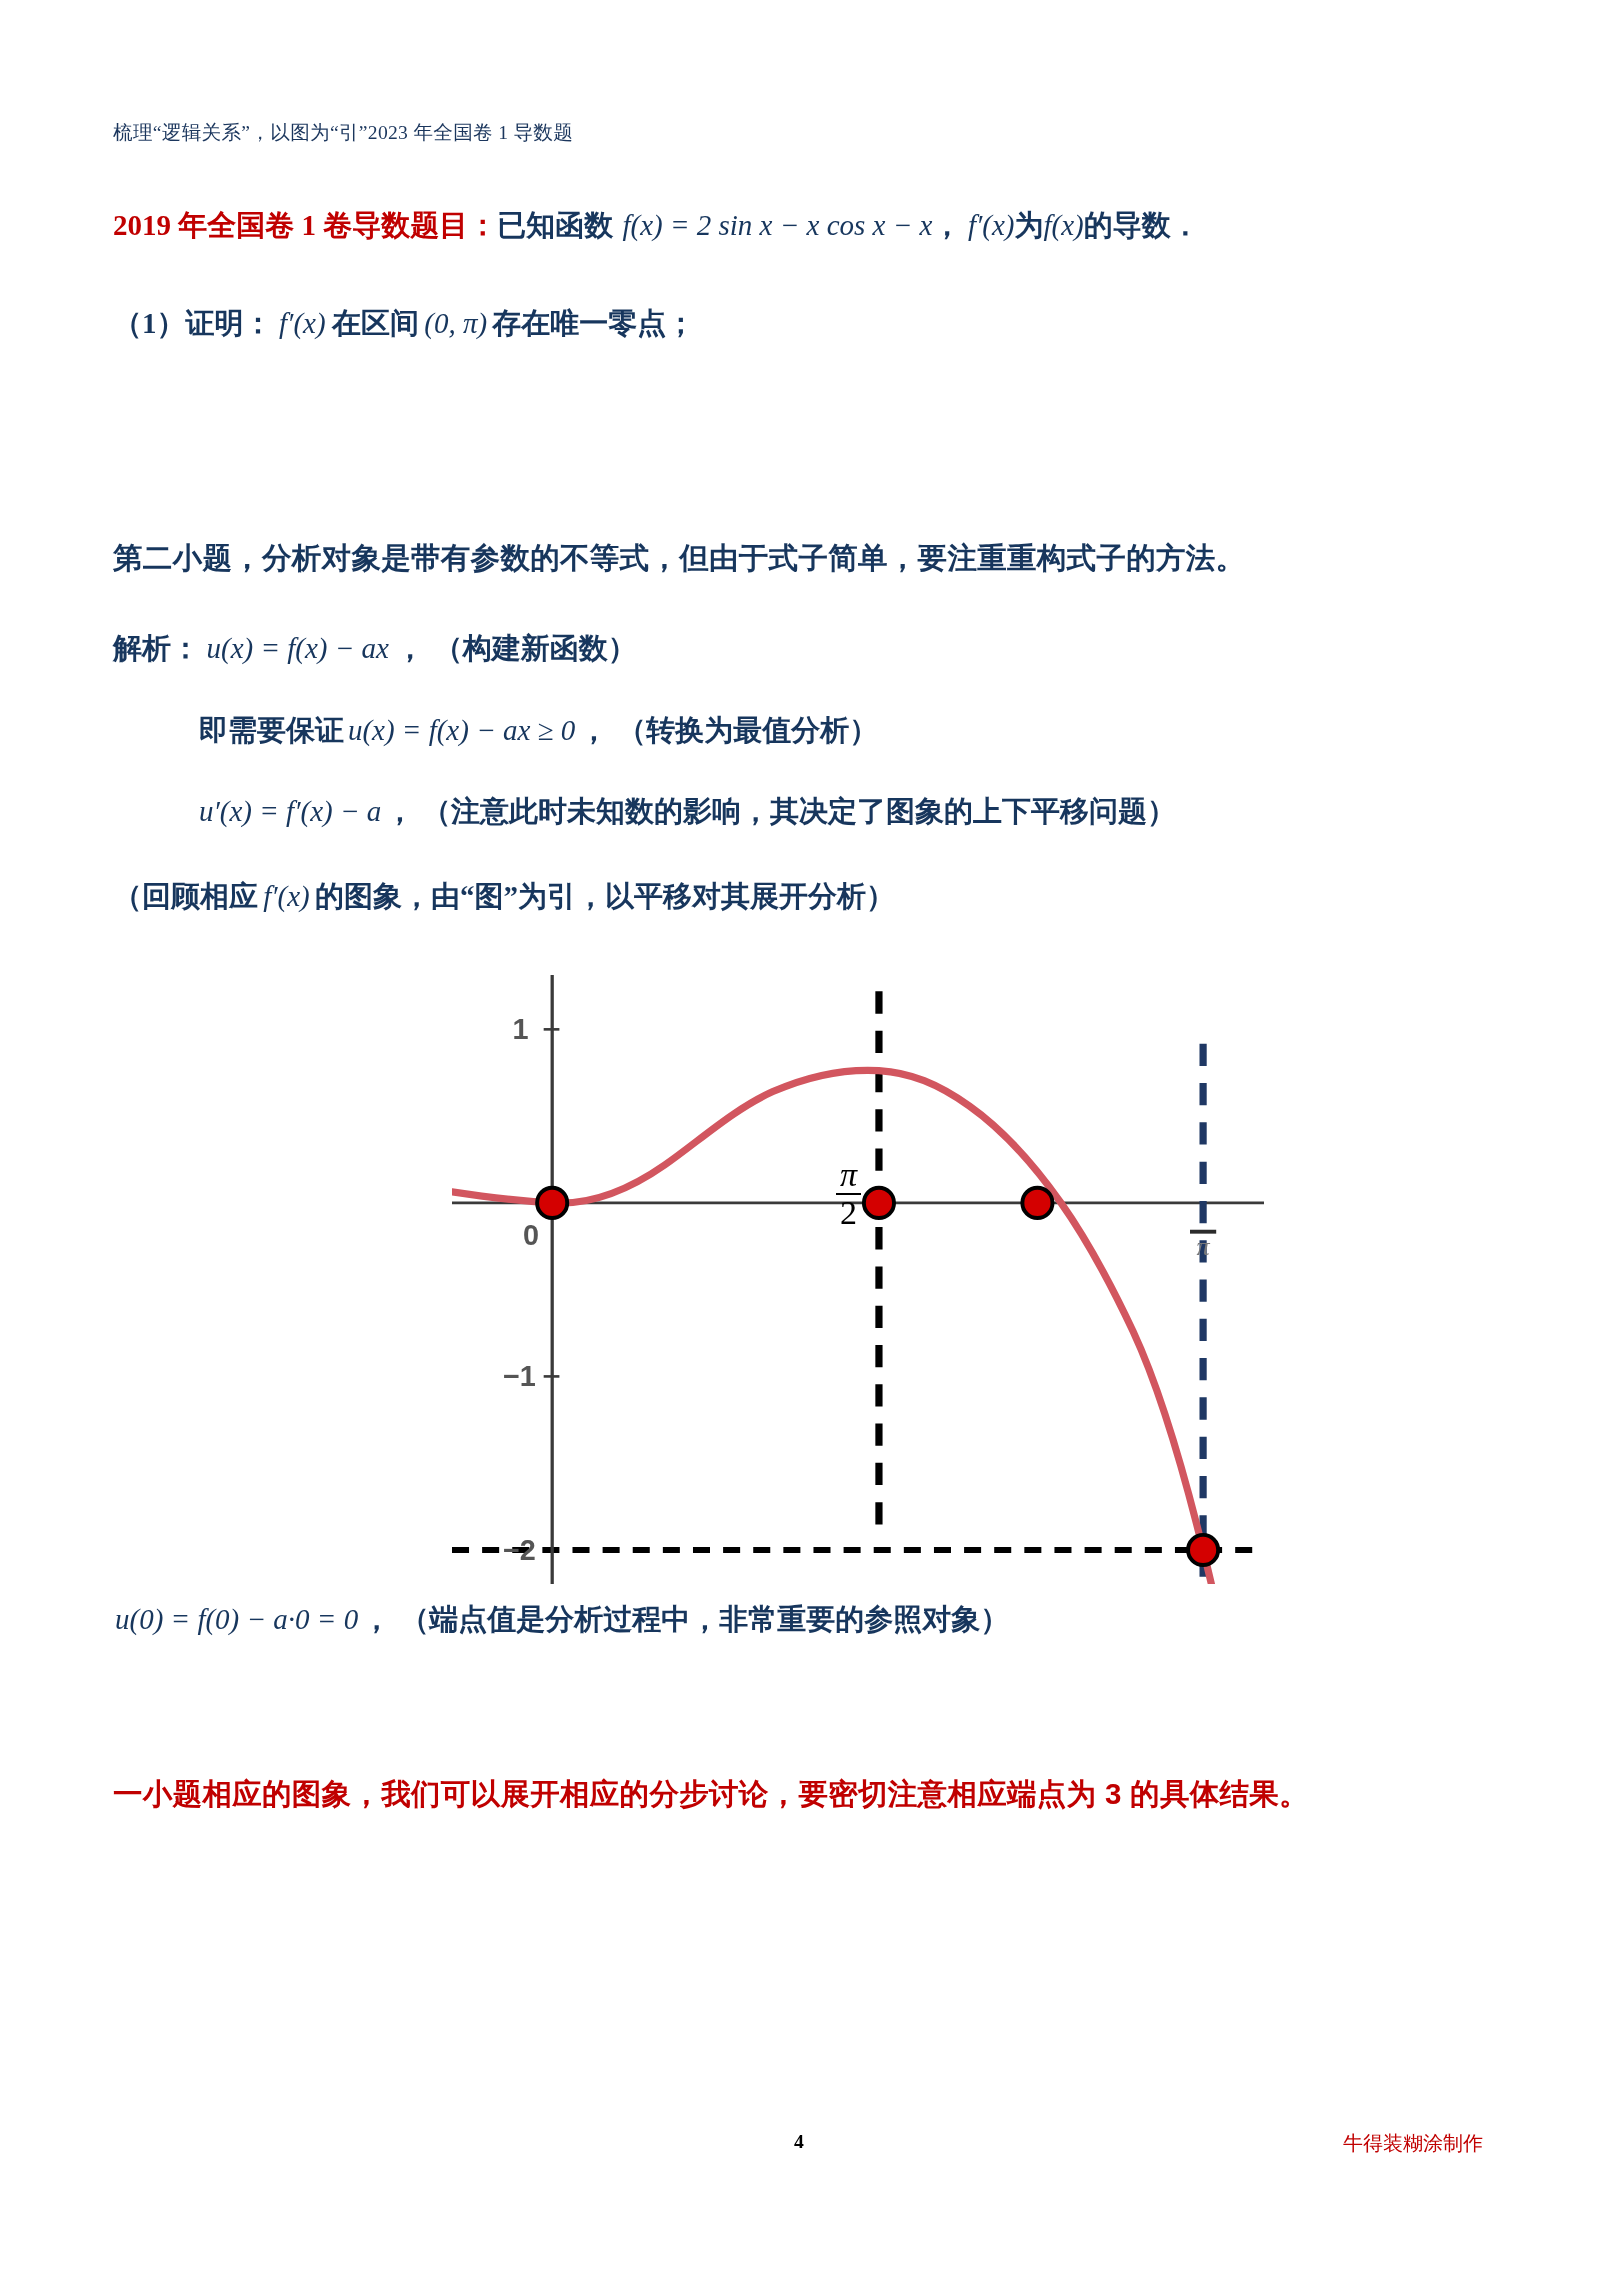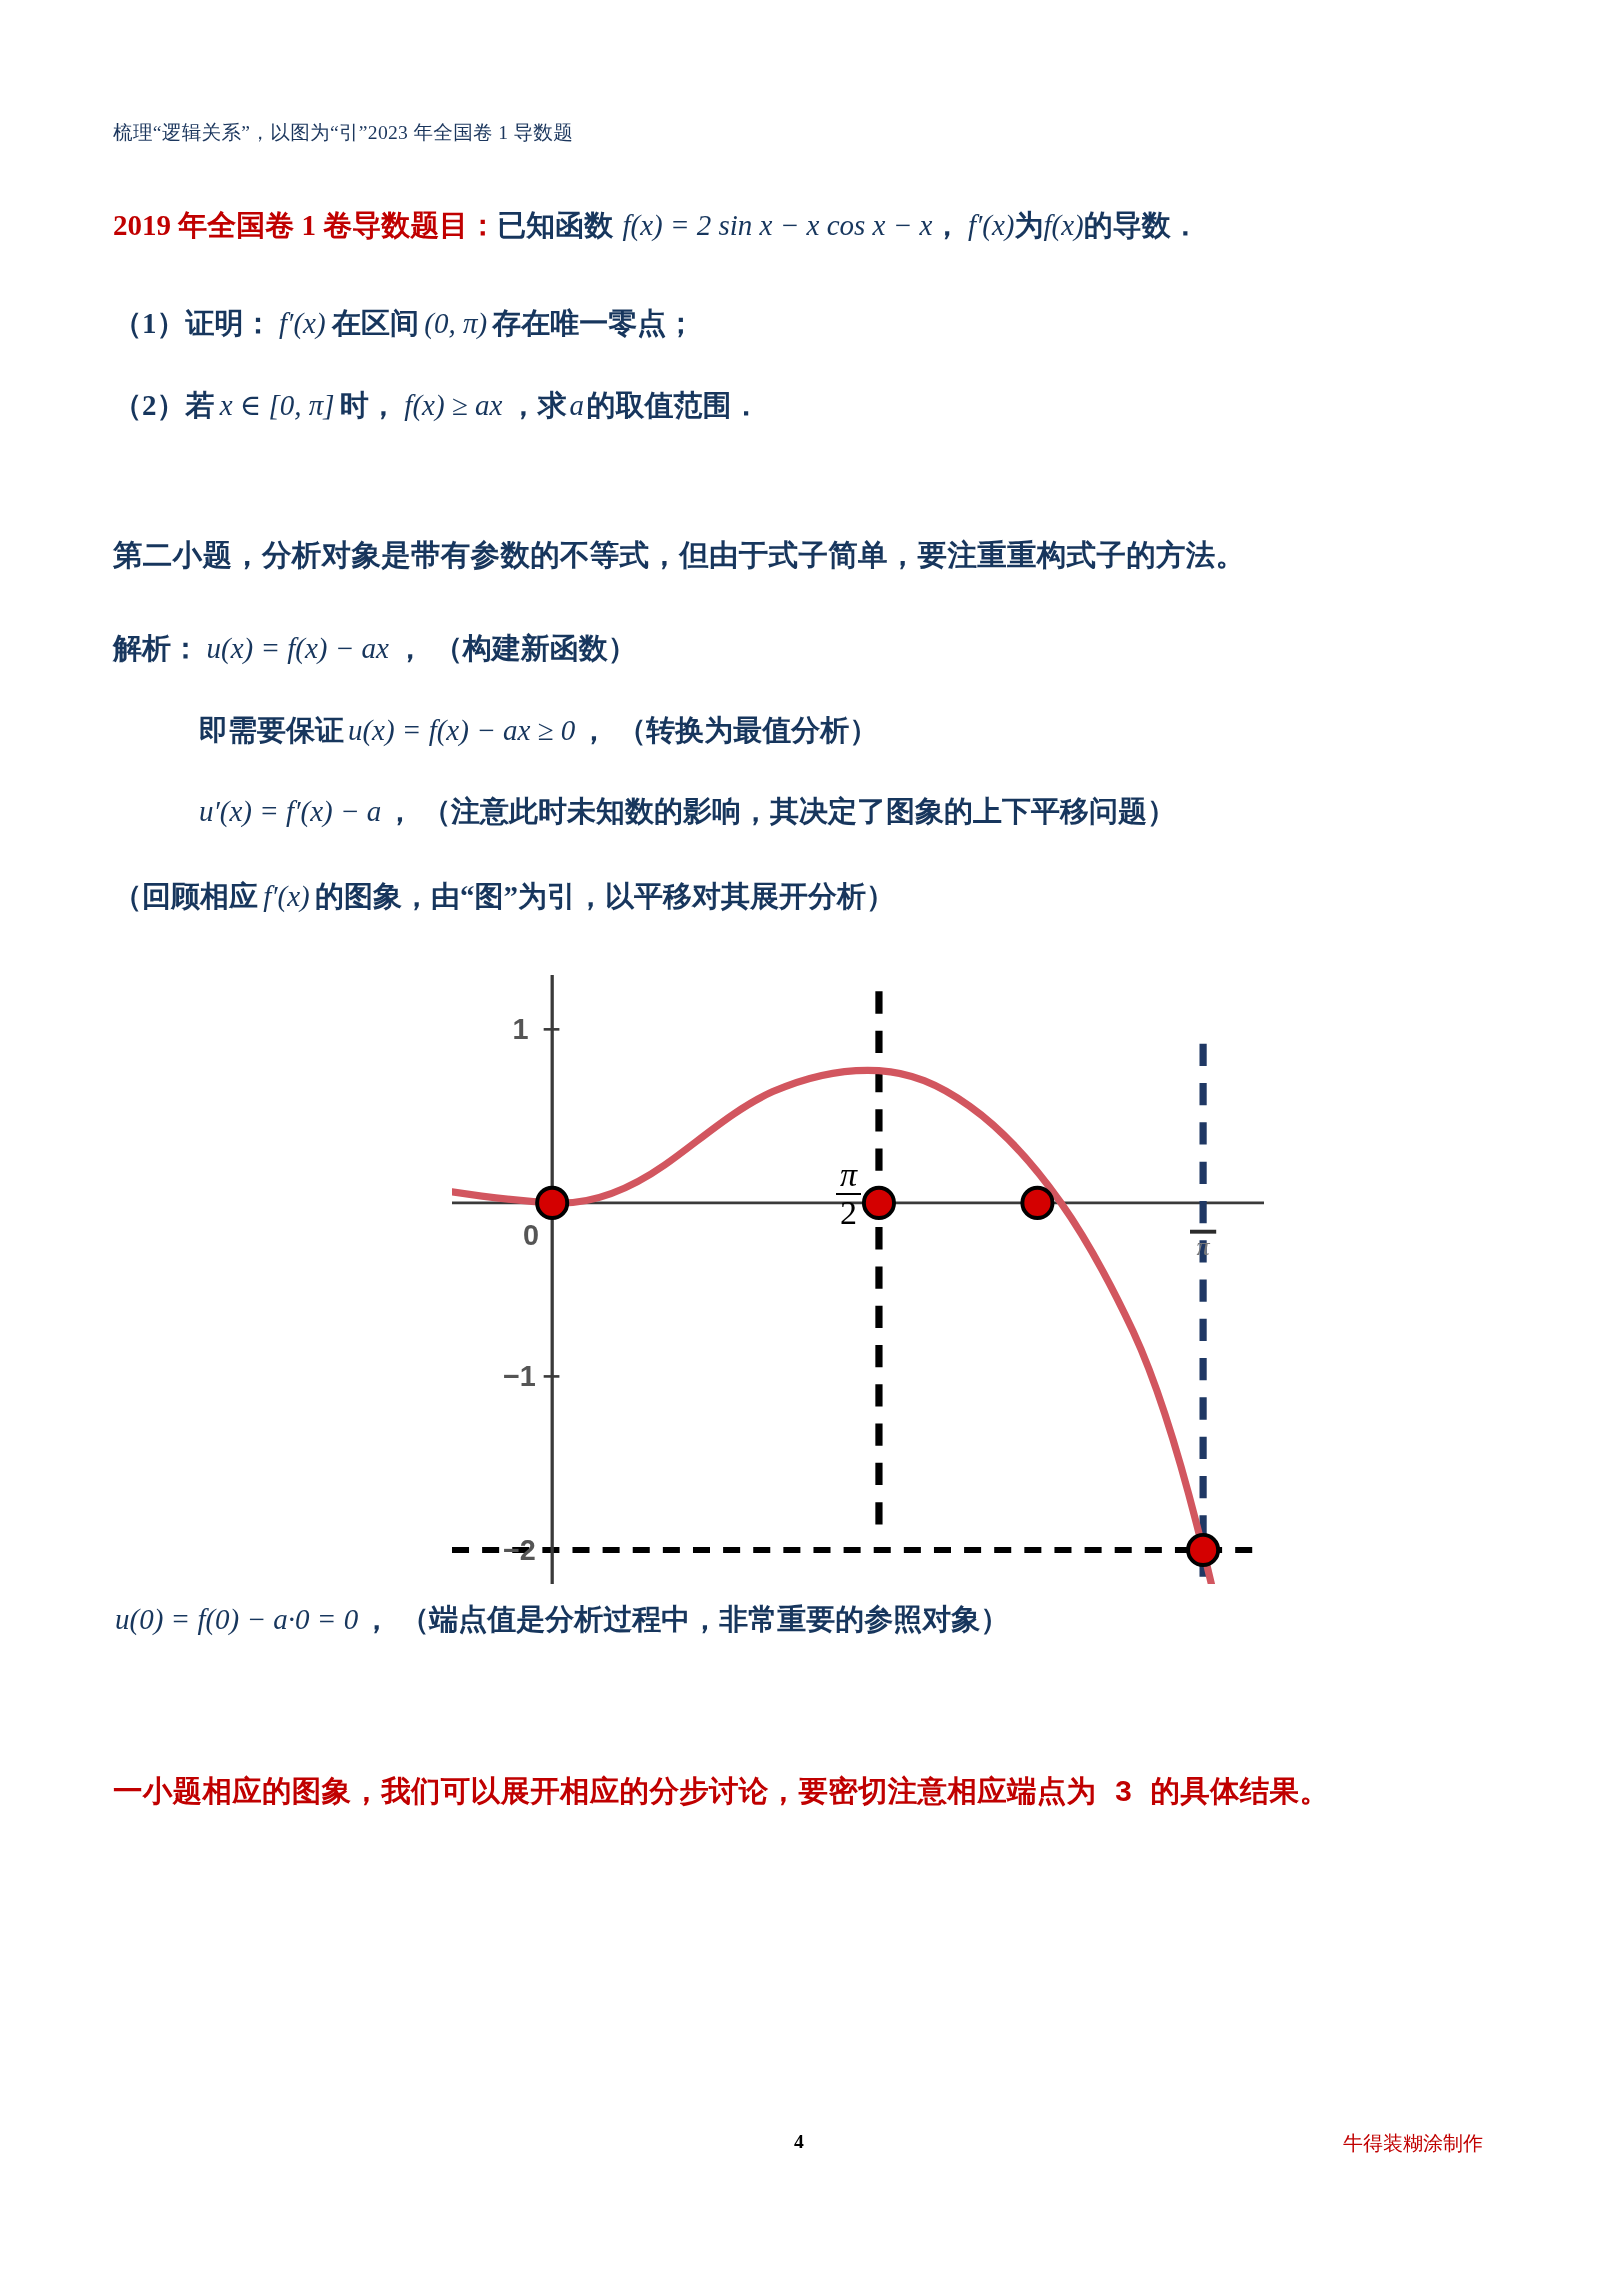--- a/index.html
+++ b/index.html
@@ -57,21 +57,21 @@
   }
   .frac .top { display: block; border-bottom: 2px solid currentColor; padding: 0 3.9px; }
   .frac .bot { display: block; padding: 0 3.9px; }
 
   
   .para {
     position: absolute;
     color: #17365d;
     font-size: 29px;
     font-weight: bold;
-    font-family: Liberation Mono, monospace;
+    font-family: Liberation Sans, sans-serif;
     letter-spacing: 0.3px;
     line-height: 1.55;
   }
   .para.red { color: #c00000; }
 
   
   .chart {
     position: absolute;
     left: 452px;
     top: 975px;
@@ -108,23 +108,20 @@
   <div class="header">梳理“逻辑关系”，以图为“引”2023 年全国卷 1 导数题</div>
 
   <div class="line" style="left:113px; top:211px; font-size:29px;">
     <span class="bold" style="color:#c00000;">2019 年全国卷 1 卷导数题目：</span><span class="bold">已知函数</span><span class="mi" style="padding-left:9.2px;">f(x) = 2 sin x − x cos x − x</span><span class="bold">，</span><span class="mi" style="padding-left:6.5px;">f′(x)</span><span class="bold">为</span><span class="mi">f(x)</span><span class="bold">的导数．</span>
   </div>
 
   <div class="line" style="left:113px; top:309px;">
     <span class="bold">（1）</span><span class="bold">证明：</span><span class="mi" style="padding:0 6.5px;">f′(x)</span><span class="bold">在区间</span><span class="mi" style="padding:0 5.2px;">(0, π)</span><span class="bold">存在唯一零点；</span>
   </div>
 
-  <div class="line" style="left:113px; top:391px;">
-    <span class="bold">（2）</span><span class="bold">若</span><span class="mi" style="padding:0 5.2px;">x ∈ [0, π]</span><span class="bold">时，</span><span class="mi" style="padding:0 6.5px;">f(x) ≥ ax</span><span class="bold">，求</span><span class="mi" style="padding:0 2.6px;">a</span><span class="bold">的取值范围．</span>
-  </div>
 
   <div class="para" style="left:113px; top:535px; font-size:29.5px;">第二小题，分析对象是带有参数的不等式，但由于式子简单，要注重重构式子的方法。</div>
 
   <div class="line" style="left:113px; top:634px;">
     <span class="bold">解析：</span><span class="mi" style="padding:0 6.5px;">u(x) = f(x) − ax</span><span class="bold">，</span><span class="bold" style="padding-left:9.2px;">（构建新函数）</span>
   </div>
 
   <div class="line" style="left:199px; top:716px;">
     <span class="bold">即需要保证</span><span class="mi" style="padding:0 3.9px;">u(x) = f(x) − ax ≥ 0</span><span class="bold">，</span><span class="bold" style="padding-left:9.2px;">（转换为最值分析）</span>
   </div>

